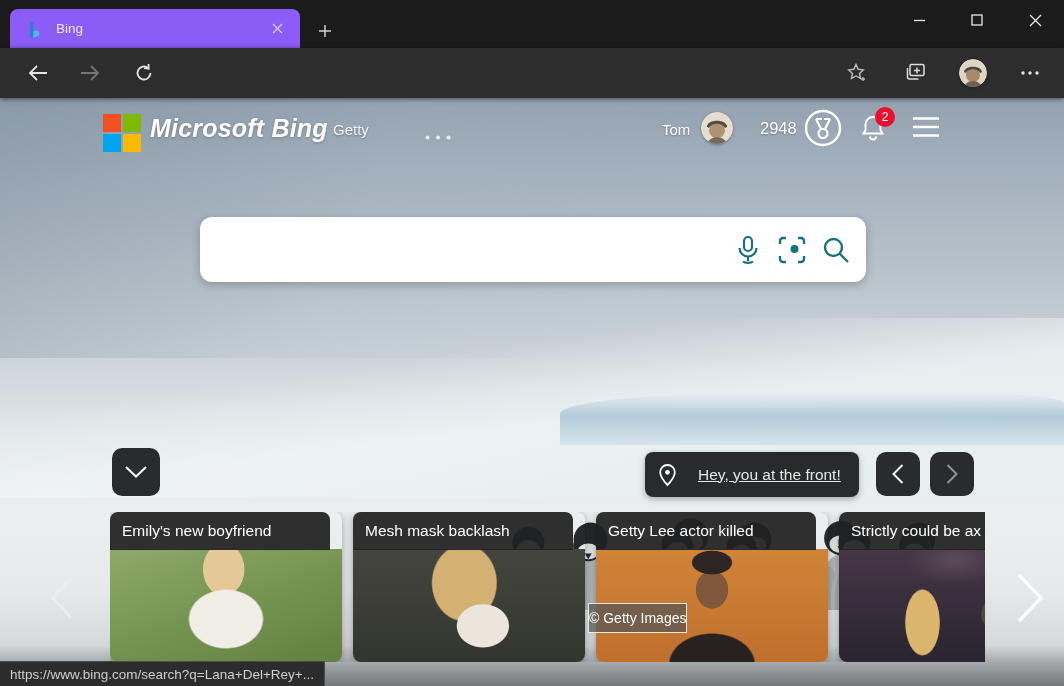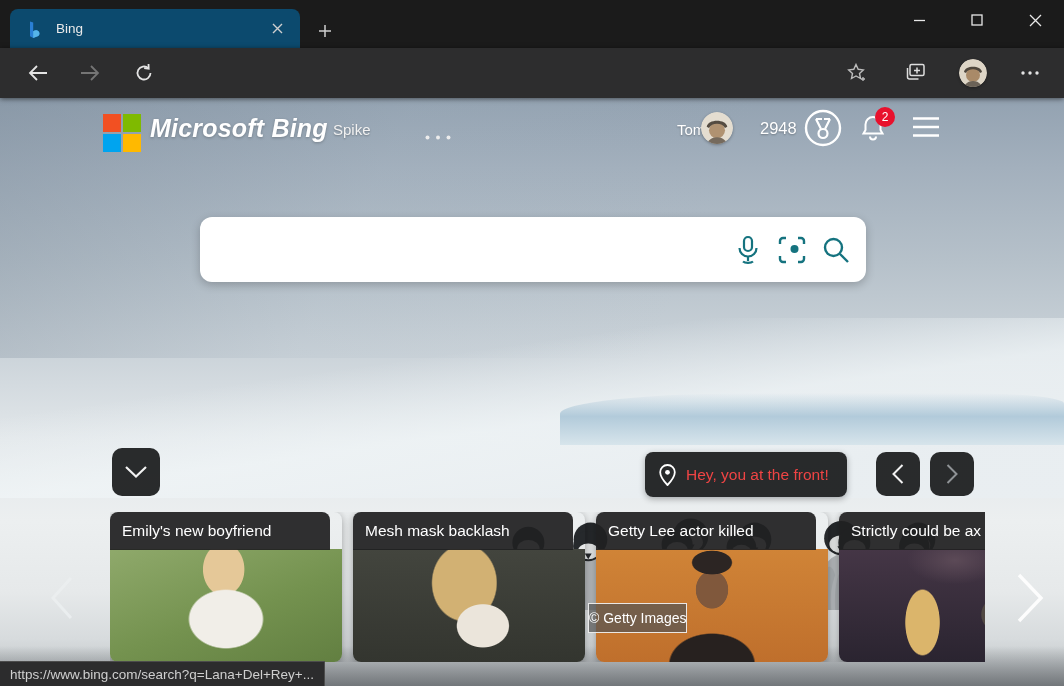--- a/index.html
+++ b/index.html
@@ -1,21 +1,21 @@
 <!DOCTYPE html>
 <html><head>
 <meta charset="utf-8">
 <style>
   * { margin:0; padding:0; box-sizing:border-box; }
   body { background:#000; font-family:"Liberation Sans", sans-serif; }
   .screen { position:relative; width:1064px; height:686px; overflow:hidden; background:#1b1b1b; }
 
   
   .titlebar { position:absolute; top:0; left:0; width:1064px; height:48px; background:#1b1b1b; }
-  .tab { position:absolute; left:10px; top:9px; width:290px; height:39px; background:#0c4a6e;
+  .tab { position:absolute; left:10px; top:9px; width:290px; height:39px; background:#8b5cf6;
          border-radius:8px 8px 0 0; display:flex; align-items:center; padding:0 10px 0 16px; }
   .tab-title { color:#e9e9e9; font-size:13.5px; flex:1; margin-left:12px; }
   .tab-close { width:26px; height:26px; display:flex; align-items:center; justify-content:center; border-radius:4px; }
   .newtab { position:absolute; left:312px; top:18px; width:26px; height:26px; display:flex; align-items:center; justify-content:center; }
   .wincontrols { position:absolute; right:0; top:0; height:48px; display:flex; }
   .winbtn { width:58px; height:40px; display:flex; align-items:center; justify-content:center; }
 
   
   .navbar { position:absolute; top:48px; left:0; width:1064px; height:50px; background:#2d2d2e;
             box-shadow:0 1px 5px rgba(0,0,0,.55); z-index:30; }
@@ -40,39 +40,39 @@
     background:linear-gradient(180deg, rgba(110,114,118,0) 0%, rgba(96,100,104,.8) 100%); }
   .penguins { position:absolute; top:380px; left:100px; z-index:1; }
 
   
   .bing-header { position:absolute; top:98px; left:0; width:1064px; height:62px; z-index:5; }
   .mslogo { position:absolute; left:103px; top:16px; width:38px; height:38px; display:grid;
             grid-template-columns:18px 18px; grid-template-rows:18px 18px; gap:2px; }
   .brand { position:absolute; left:150px; top:16px; color:#fff; font-size:25px; font-weight:600;
            letter-spacing:.2px; text-shadow:0 1px 3px rgba(0,0,0,.25);font-style:italic; }
   .hnav { position:absolute; top:23px; color:#f2f2f2; font-size:15px; text-shadow:0 1px 2px rgba(0,0,0,.3); }
-  .user-name { position:absolute; left:677px; top:23px; color:#fff; font-size:15px; text-shadow:0 1px 2px rgba(0,0,0,.3); }
+  .user-name { position:absolute; left:662px; top:23px; color:#fff; font-size:15px; text-shadow:0 1px 2px rgba(0,0,0,.3); }
   .avatar { border-radius:50%; overflow:hidden; box-shadow:0 1px 3px rgba(0,0,0,.3); }
   .points { position:absolute; left:760px; top:21px; color:#fff; font-size:16.5px; text-shadow:0 1px 2px rgba(0,0,0,.3); }
   .badge { position:absolute; left:875px; top:9px; min-width:20px; height:20px; background:#e8112d; border-radius:10px;
            color:#fff; font-size:12px; display:flex; align-items:center; justify-content:center; padding:0 4px; z-index:6; }
 
   
   .searchbox { position:absolute; left:200px; top:217px; width:666px; height:65px; background:#fff;
                border-radius:12px; box-shadow:0 3px 10px rgba(0,0,0,.22); z-index:5; display:flex; align-items:center; }
   .search-input { flex:1; border:none; outline:none; height:100%; border-radius:12px; font-size:20px; padding:0 20px;
                   font-family:"Liberation Sans",sans-serif; color:#222; background:transparent; }
   .sicon { width:44px; height:44px; display:flex; align-items:center; justify-content:center; }
 
   
   .dark-btn { position:absolute; background:rgba(31,32,33,.95); border-radius:10px; display:flex;
               align-items:center; justify-content:center; z-index:8; }
   .tooltip { position:absolute; left:645px; top:452px; height:45px; background:rgba(30,31,32,.95); border-radius:8px;
              display:flex; align-items:center; padding:0 18px 0 14px; z-index:8; box-shadow:0 2px 6px rgba(0,0,0,.3); }
-  .tooltip-text { color:#ef4444; font-size:15.5px; margin-left:10px; white-space:nowrap; }
+  .tooltip-text { color:#e5e5e5; font-size:15.5px; margin-left:22px; white-space:nowrap;text-decoration:underline; }
   .page-chevron { position:absolute; z-index:9; display:flex; align-items:center; justify-content:center; }
 
   
   .carousel { position:absolute; left:110px; top:512px; width:875px; height:150px; overflow:hidden; z-index:7; }
   .card { position:absolute; top:0; width:232px; height:150px; border-radius:8px;
           box-shadow:0 2px 8px rgba(0,0,0,.35); }
   .card-title { position:absolute; top:0; left:0; right:12px; height:38px; background:rgba(32,32,33,.93);
                 border-radius:8px 8px 0 0; color:#fff; font-size:15.5px; line-height:38px; padding:0 12px;
                 white-space:nowrap; overflow:hidden; z-index:2; }
   .card-img { position:absolute; top:37px; left:0; right:0; bottom:0; border-radius:0 0 8px 8px; }
@@ -246,21 +246,21 @@
   </div>
 
   <div class="bing-header">
     <div class="mslogo">
       <div style="background:#f25022"></div>
         <div style="background:#7fba00"></div>
       <div style="background:#00a4ef"></div>
         <div style="background:#ffb900"></div>
     </div>
     <div class="brand">Microsoft Bing</div>
-    <div class="hnav" style="left:333px">Spike</div>
+    <div class="hnav" style="left:333px">Getty</div>
     <div class="hnav" style="left:425px; top:28px">
       <svg width="26" height="5" viewBox="0 0 26 5">
           <circle cx="2.5" cy="2.5" r="2" fill="#ececec"></circle>
           <circle cx="13" cy="2.5" r="2" fill="#ececec"></circle>
           <circle cx="23.5" cy="2.5" r="2" fill="#ececec"></circle>
         </svg>
     </div>
     <div class="user-name">Tom</div>
     <div class="avatar" style="position:absolute; left:701px; top:14px; width:32px; height:32px">
       <svg width="32" height="32" viewBox="0 0 28 28">

